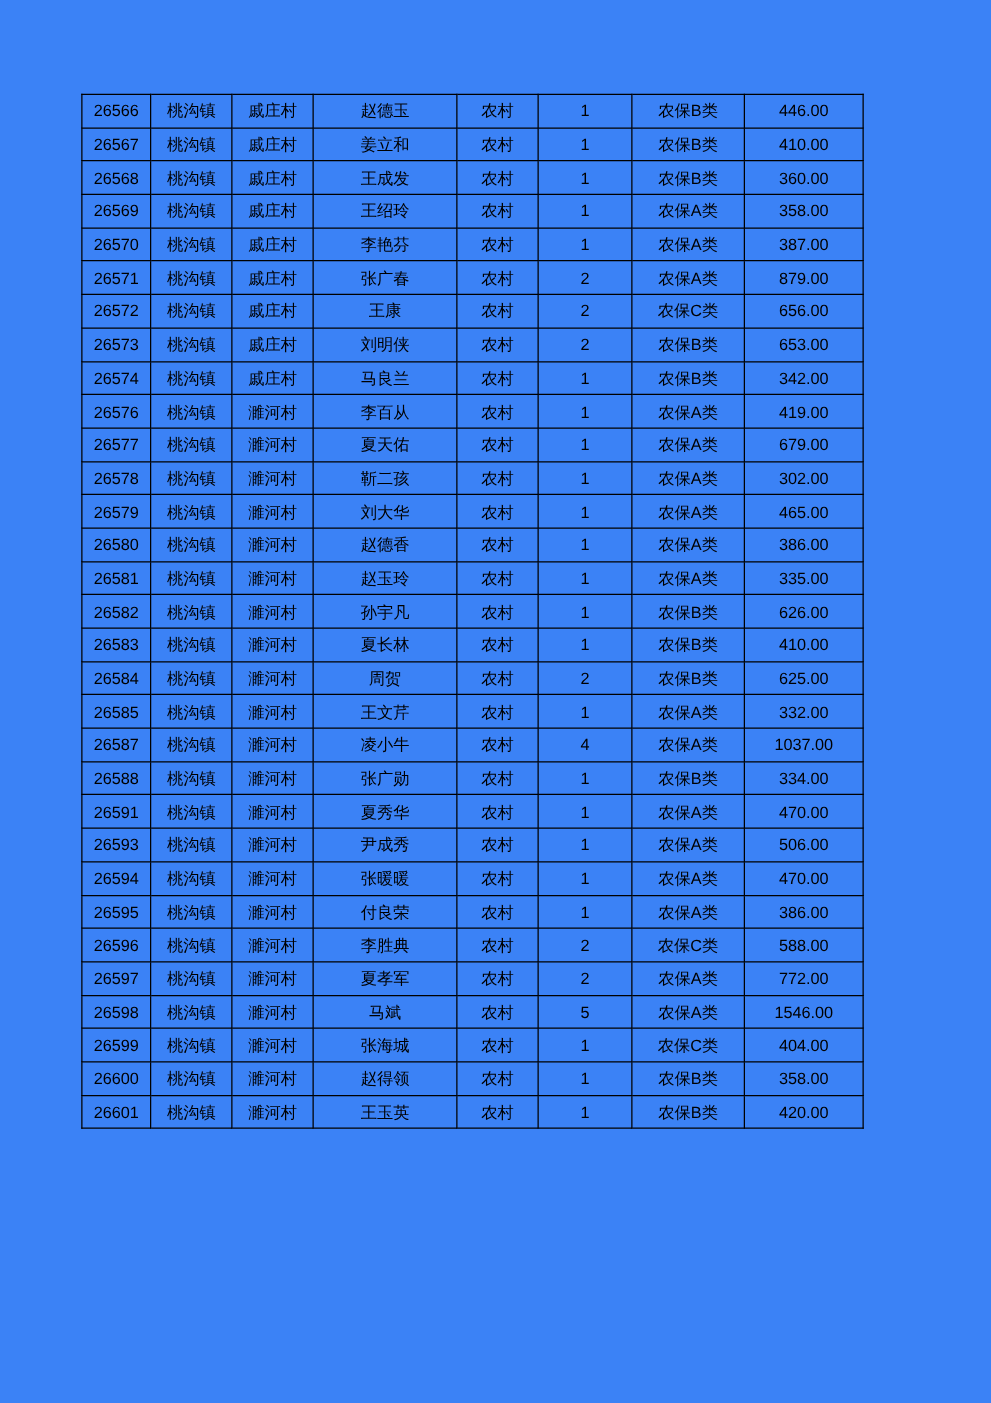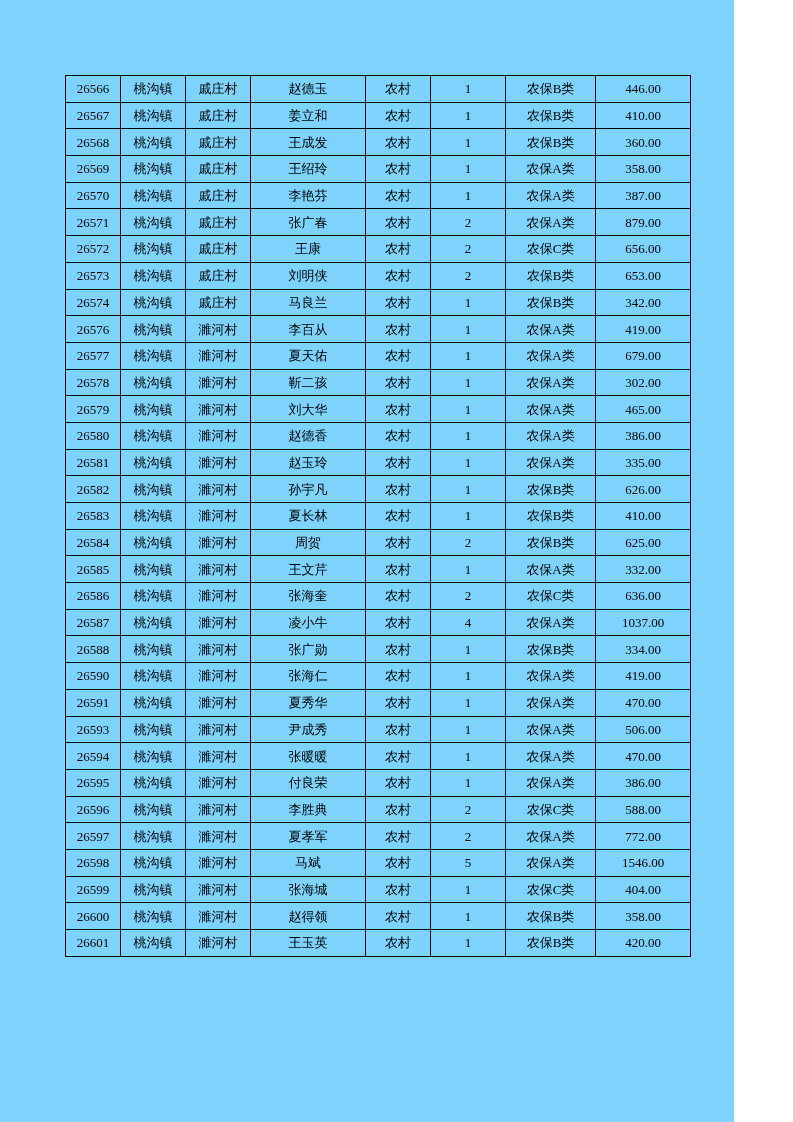--- a/index.html
+++ b/index.html
@@ -2,25 +2,25 @@
 <html><head>
 <meta charset="utf-8">
 <style>
   html, body {
     margin: 0;
     padding: 0;
     background: #ffffff;
   }
   .page {
     position: relative;
-    width: 734px;
+    width: 793px;
     height: 1122px;
-    background: #7dd3fc;
+    background: #3b82f6;
     overflow: hidden;
-    font-family: Liberation Serif, serif;
+    font-family: Liberation Sans, sans-serif;
     color: #000000;
   }
   table.data-table {
     position: absolute;
     left: 65px;
     top: 75px;
     border-collapse: collapse;
     table-layout: fixed;
     width: 625px;
   }
@@ -237,58 +237,38 @@
     <td>26585</td>
     <td>桃沟镇</td>
     <td>濉河村</td>
     <td>王文芹</td>
     <td>农村</td>
     <td>1</td>
     <td>农保A类</td>
     <td>332.00</td>
   </tr>
         <tr>
-    <td>26586</td>
-    <td>桃沟镇</td>
-    <td>濉河村</td>
-    <td>张海奎</td>
-    <td>农村</td>
-    <td>2</td>
-    <td>农保C类</td>
-    <td>636.00</td>
-  </tr>
-        <tr>
     <td>26587</td>
     <td>桃沟镇</td>
     <td>濉河村</td>
     <td>凌小牛</td>
     <td>农村</td>
     <td>4</td>
     <td>农保A类</td>
     <td>1037.00</td>
   </tr>
         <tr>
     <td>26588</td>
     <td>桃沟镇</td>
     <td>濉河村</td>
     <td>张广勋</td>
     <td>农村</td>
     <td>1</td>
     <td>农保B类</td>
     <td>334.00</td>
-  </tr>
-        <tr>
-    <td>26590</td>
-    <td>桃沟镇</td>
-    <td>濉河村</td>
-    <td>张海仁</td>
-    <td>农村</td>
-    <td>1</td>
-    <td>农保A类</td>
-    <td>419.00</td>
   </tr>
         <tr>
     <td>26591</td>
     <td>桃沟镇</td>
     <td>濉河村</td>
     <td>夏秀华</td>
     <td>农村</td>
     <td>1</td>
     <td>农保A类</td>
     <td>470.00</td>

